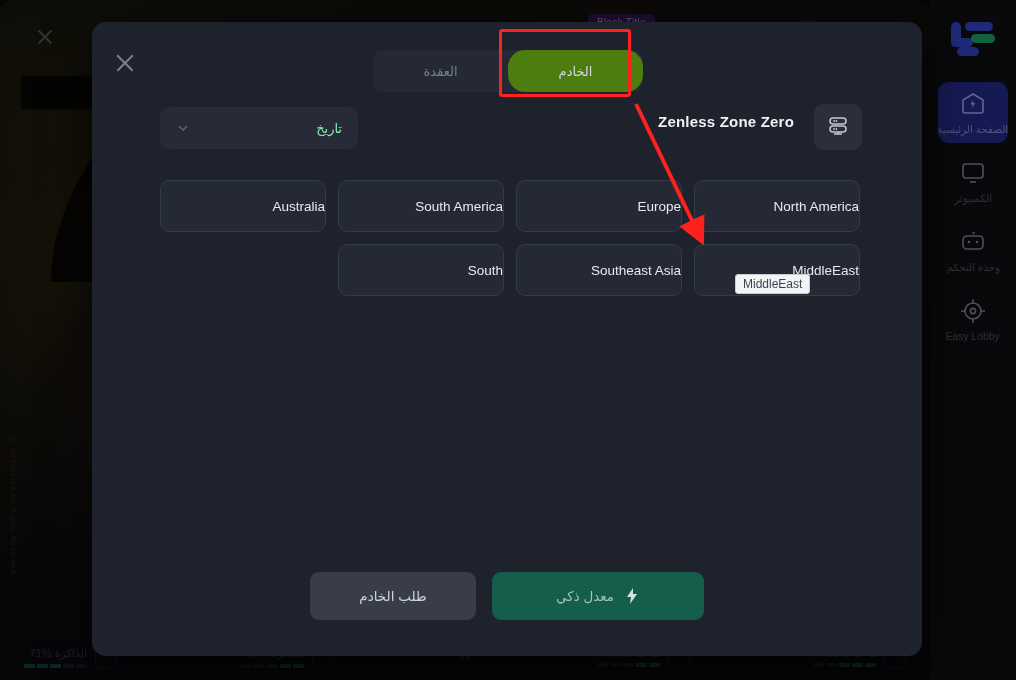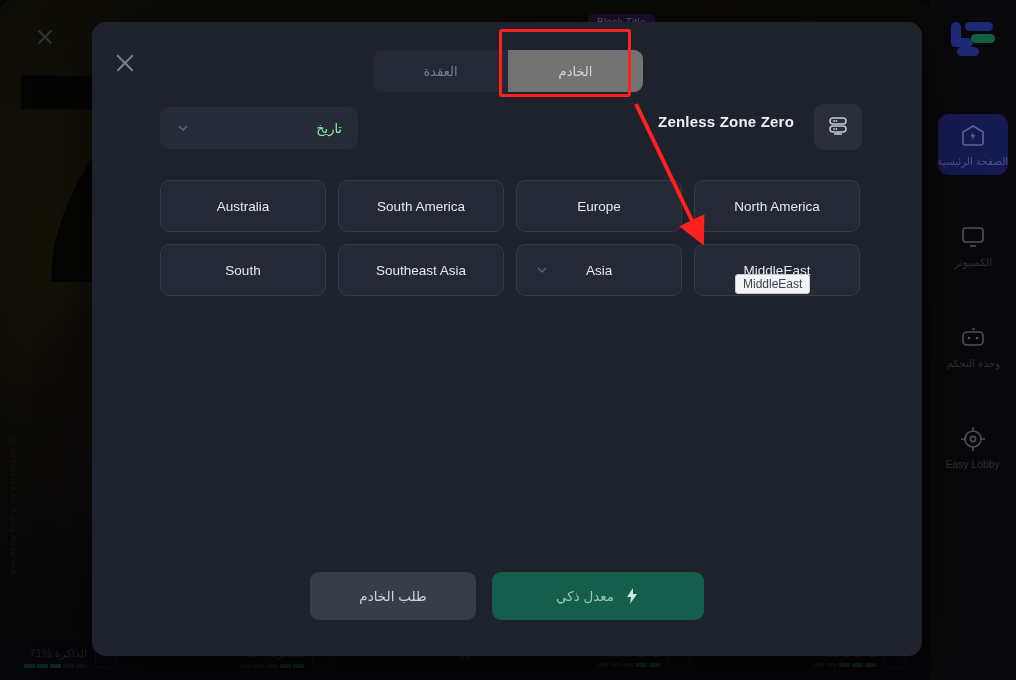--- a/index.html
+++ b/index.html
@@ -95,21 +95,20 @@
   .l2 { left: 6px; top: 24px; width: 22px; height: 9px; background: #1e2a78; }
   .l3 { left: 20px; top: 8px; width: 28px; height: 9px; background: #1e2a78; }
   .l4 { left: 26px; top: 20px; width: 24px; height: 9px; background: #11603f; }
   .l5 { left: 12px; top: 33px; width: 22px; height: 9px; background: #1e2a78; }
 
   .navitem {
     width: 70px; padding: 9px 2px 7px; border-radius: 11px;
     display: flex; flex-direction: column; align-items: center; gap: 6px;
     color: rgba(132,140,156,0.30); font-size: 11px; text-align: left;
     margin-bottom: 6px;
-    margin-top: 32px;
   }
   .navitem.active { background: #161a52; color: rgba(150,160,200,0.42); }
   .navitem .nv-ico { width: 26px; height: 26px; opacity: .55; }
   .navitem .nv-label { white-space: nowrap; transform: scale(.94); }
 
   
   .scrim { position: absolute; inset: 0; background: rgba(4,4,6,0.55); }
   .modal {
     position: absolute; left: 92px; top: 22px; width: 830px; height: 634px;
     background: #1e222c; border-radius: 14px;
@@ -128,21 +127,21 @@
   .tabs {
     position: absolute; left: 281px; top: 28px;
     display: flex; flex-direction: row-reverse;
     background: #242935; border-radius: 9px; padding: 0; overflow: hidden;
     width: 270px; height: 42px;
   }
   .tab {
     flex: 1; display: flex; align-items: center; justify-content: center;
     font-size: 13px; color: #767e8e; letter-spacing: .2px;
   }
-  .tab.active { background: #737373; color: #d4d9e2; }
+  .tab.active { background: #4d7c0f; color: #d4d9e2; border-radius: 17px; }
 
   .tab-highlight {
     position: absolute; left: 499px; top: 29px; width: 132px; height: 68px;
     border: 3px solid #ff2020; border-radius: 3px; pointer-events: none;
   }
 
   .filter {
     position: absolute; left: 68px; top: 85px; width: 198px; height: 42px;
     background: #262b37; border-radius: 9px;
     display: flex; align-items: center; flex-direction: row-reverse;
@@ -163,21 +162,21 @@
   }
   .srv-btn svg { opacity: .85; }
 
   .grid {
     position: absolute; left: 68px; top: 158px; width: 700px;
     display: grid; grid-template-columns: repeat(4, 1fr); gap: 12px;
     direction: rtl;
   }
   .region {
     height: 52px; background: #242935; border: 1px solid #333a48;
-    border-radius: 9px; display: flex; align-items: center; justify-content: center;
+    border-radius: 9px; display: flex; align-items: center; 
     position: relative; color: #e6eaf1; font-size: 13.5px;
   }
   .region.has-chev .r-chev { position: absolute; left: 18px; top: 50%; margin-top: -7px; width: 14px; height: 14px; opacity: .5; }
 
   .tooltip {
     position: absolute; left: 735px; top: 274px;
     background: #f3f4f6; color: #3c4350; border: 1px solid #c8ccd4;
     font-size: 12px; padding: 2px 7px; border-radius: 3px; white-space: nowrap;
   }
 
@@ -378,28 +377,20 @@
       <div class="region">
           <span>South America</span>
         </div>
       <div class="region">
           <span>Australia</span>
         </div>
 
       <div class="region">
           <span>MiddleEast</span>
         </div>
-      <div class="region has-chev">
-        <span class="r-chev">
-          <svg viewBox="0 0 14 14">
-              <path d="M3 5 L7 9 L11 5" stroke="#8b93a3" stroke-width="1.5" fill="none"></path>
-            </svg>
-        </span>
-        <span>Asia</span>
-      </div>
       <div class="region">
           <span>Southeast Asia</span>
         </div>
       <div class="region">
           <span>South</span>
         </div>
     </div>
 
     <div class="footer">
       <div class="btn-primary">

